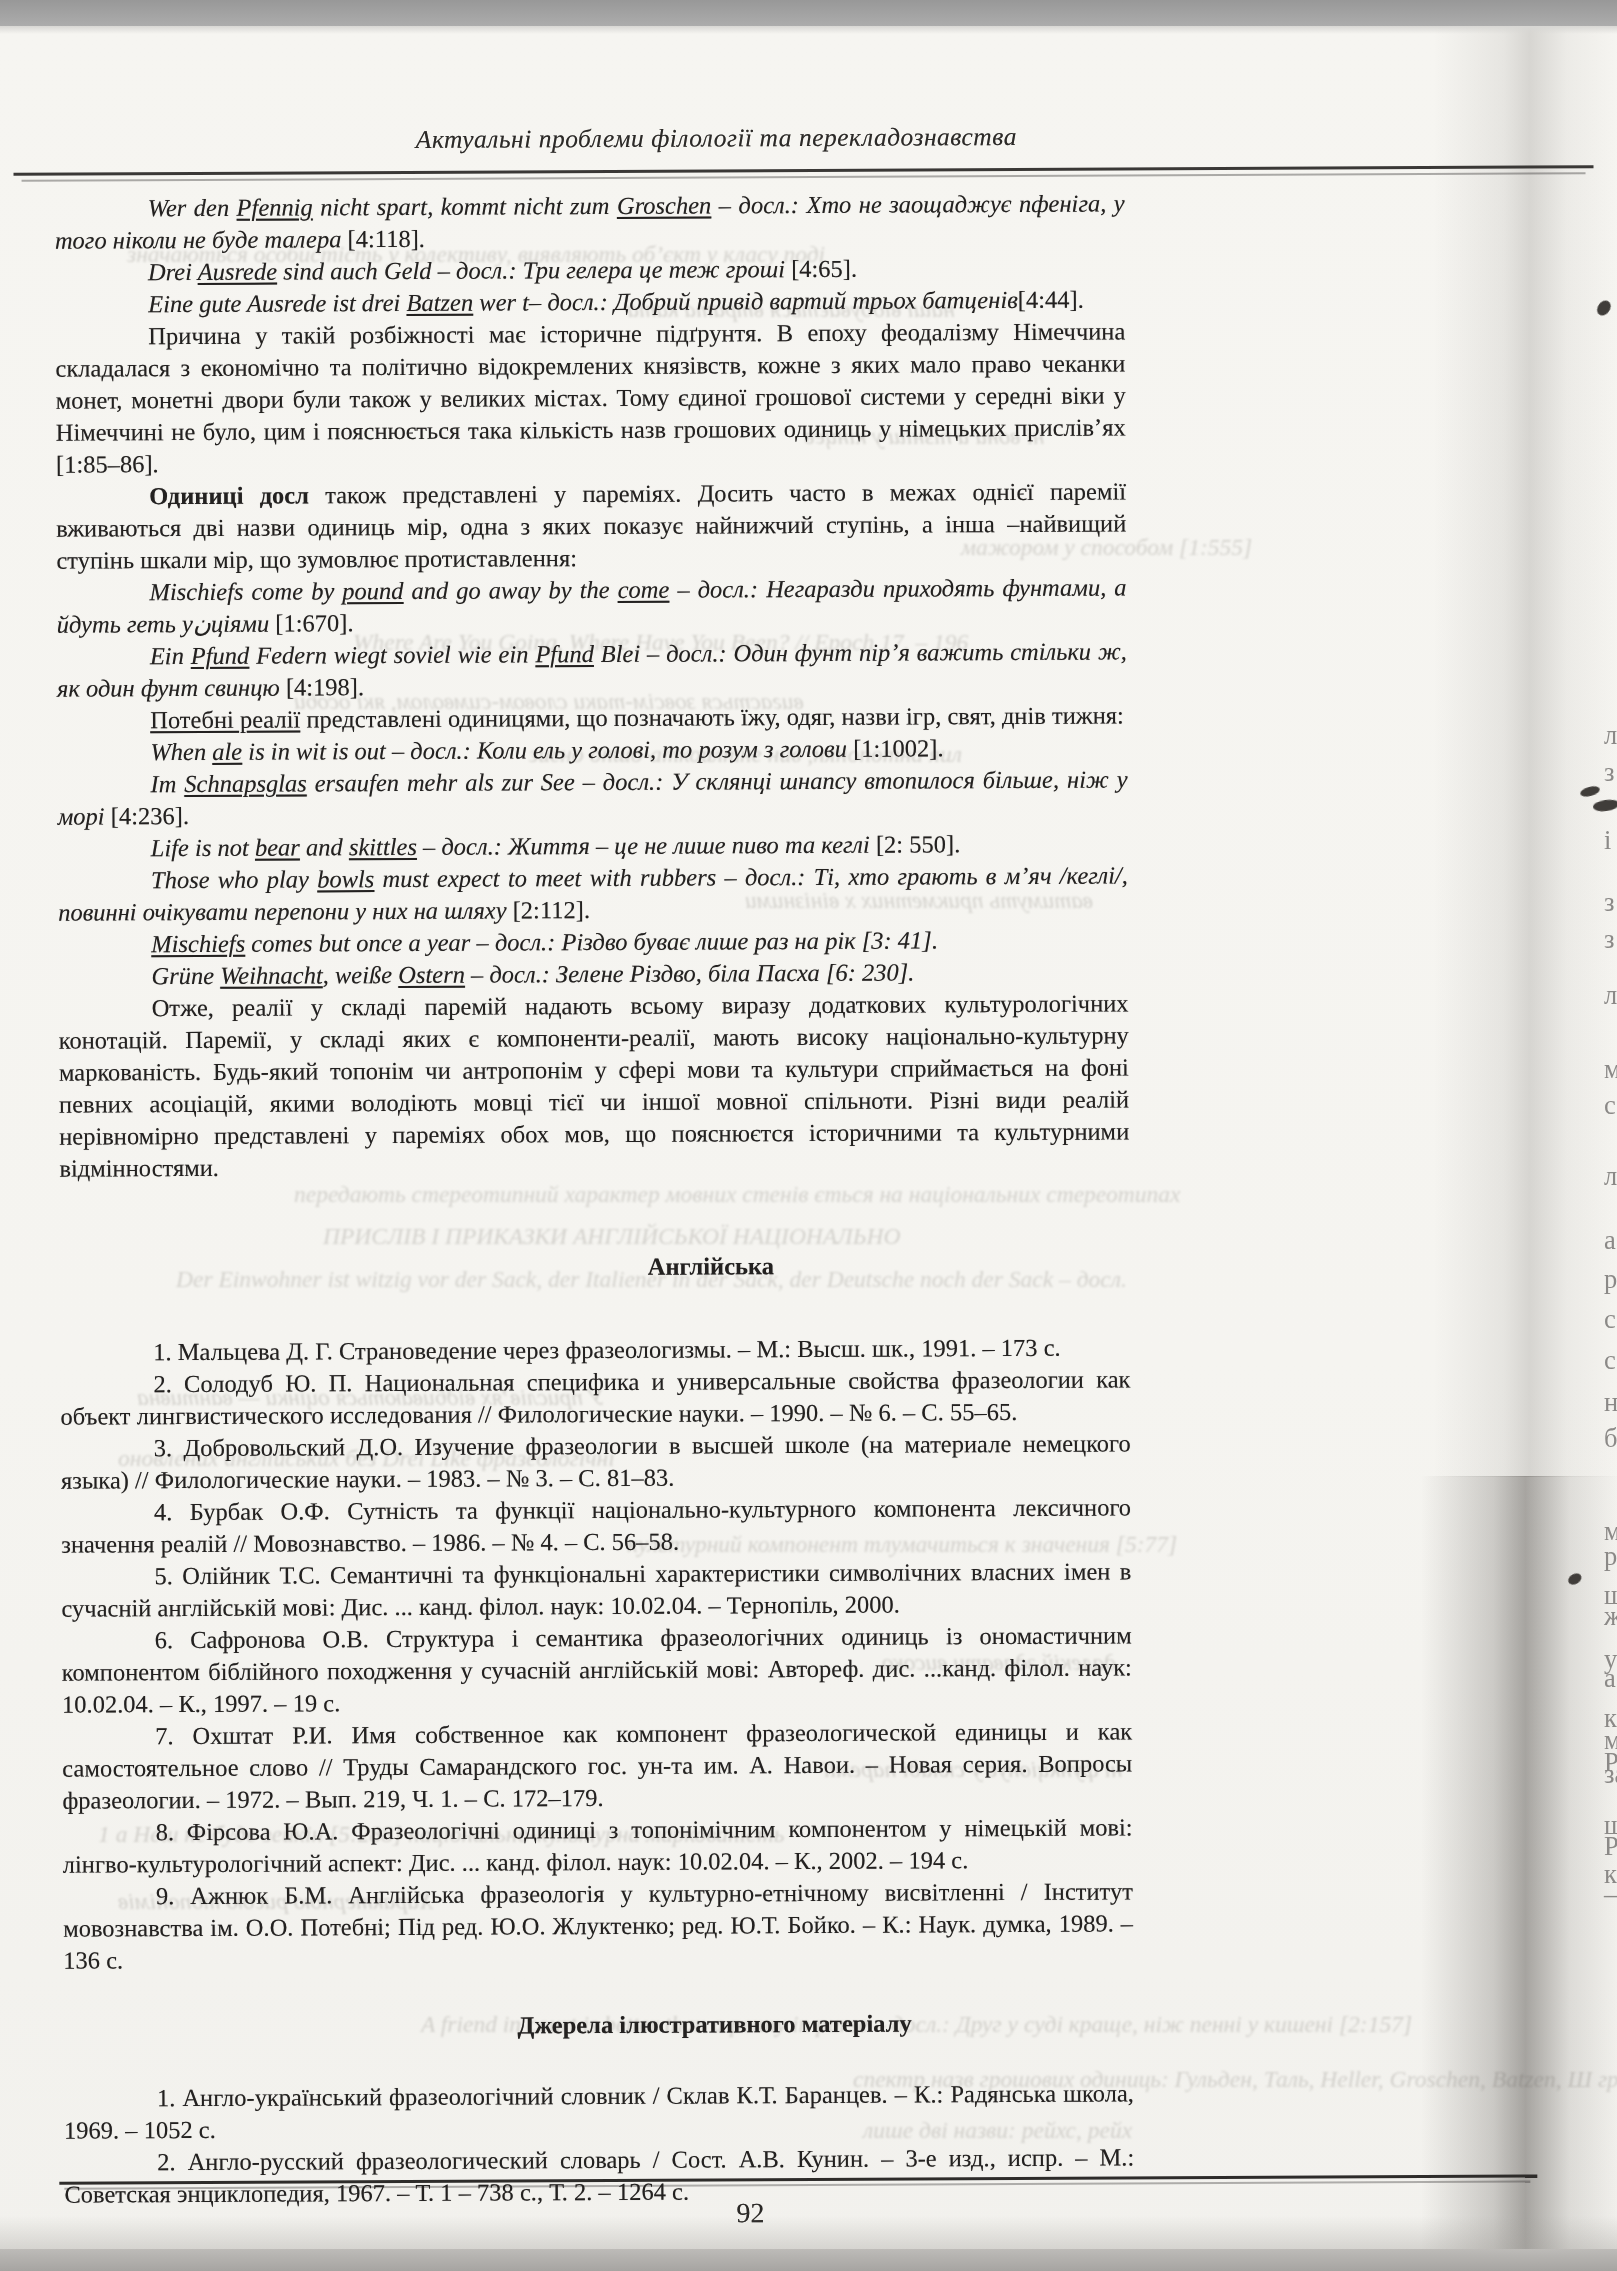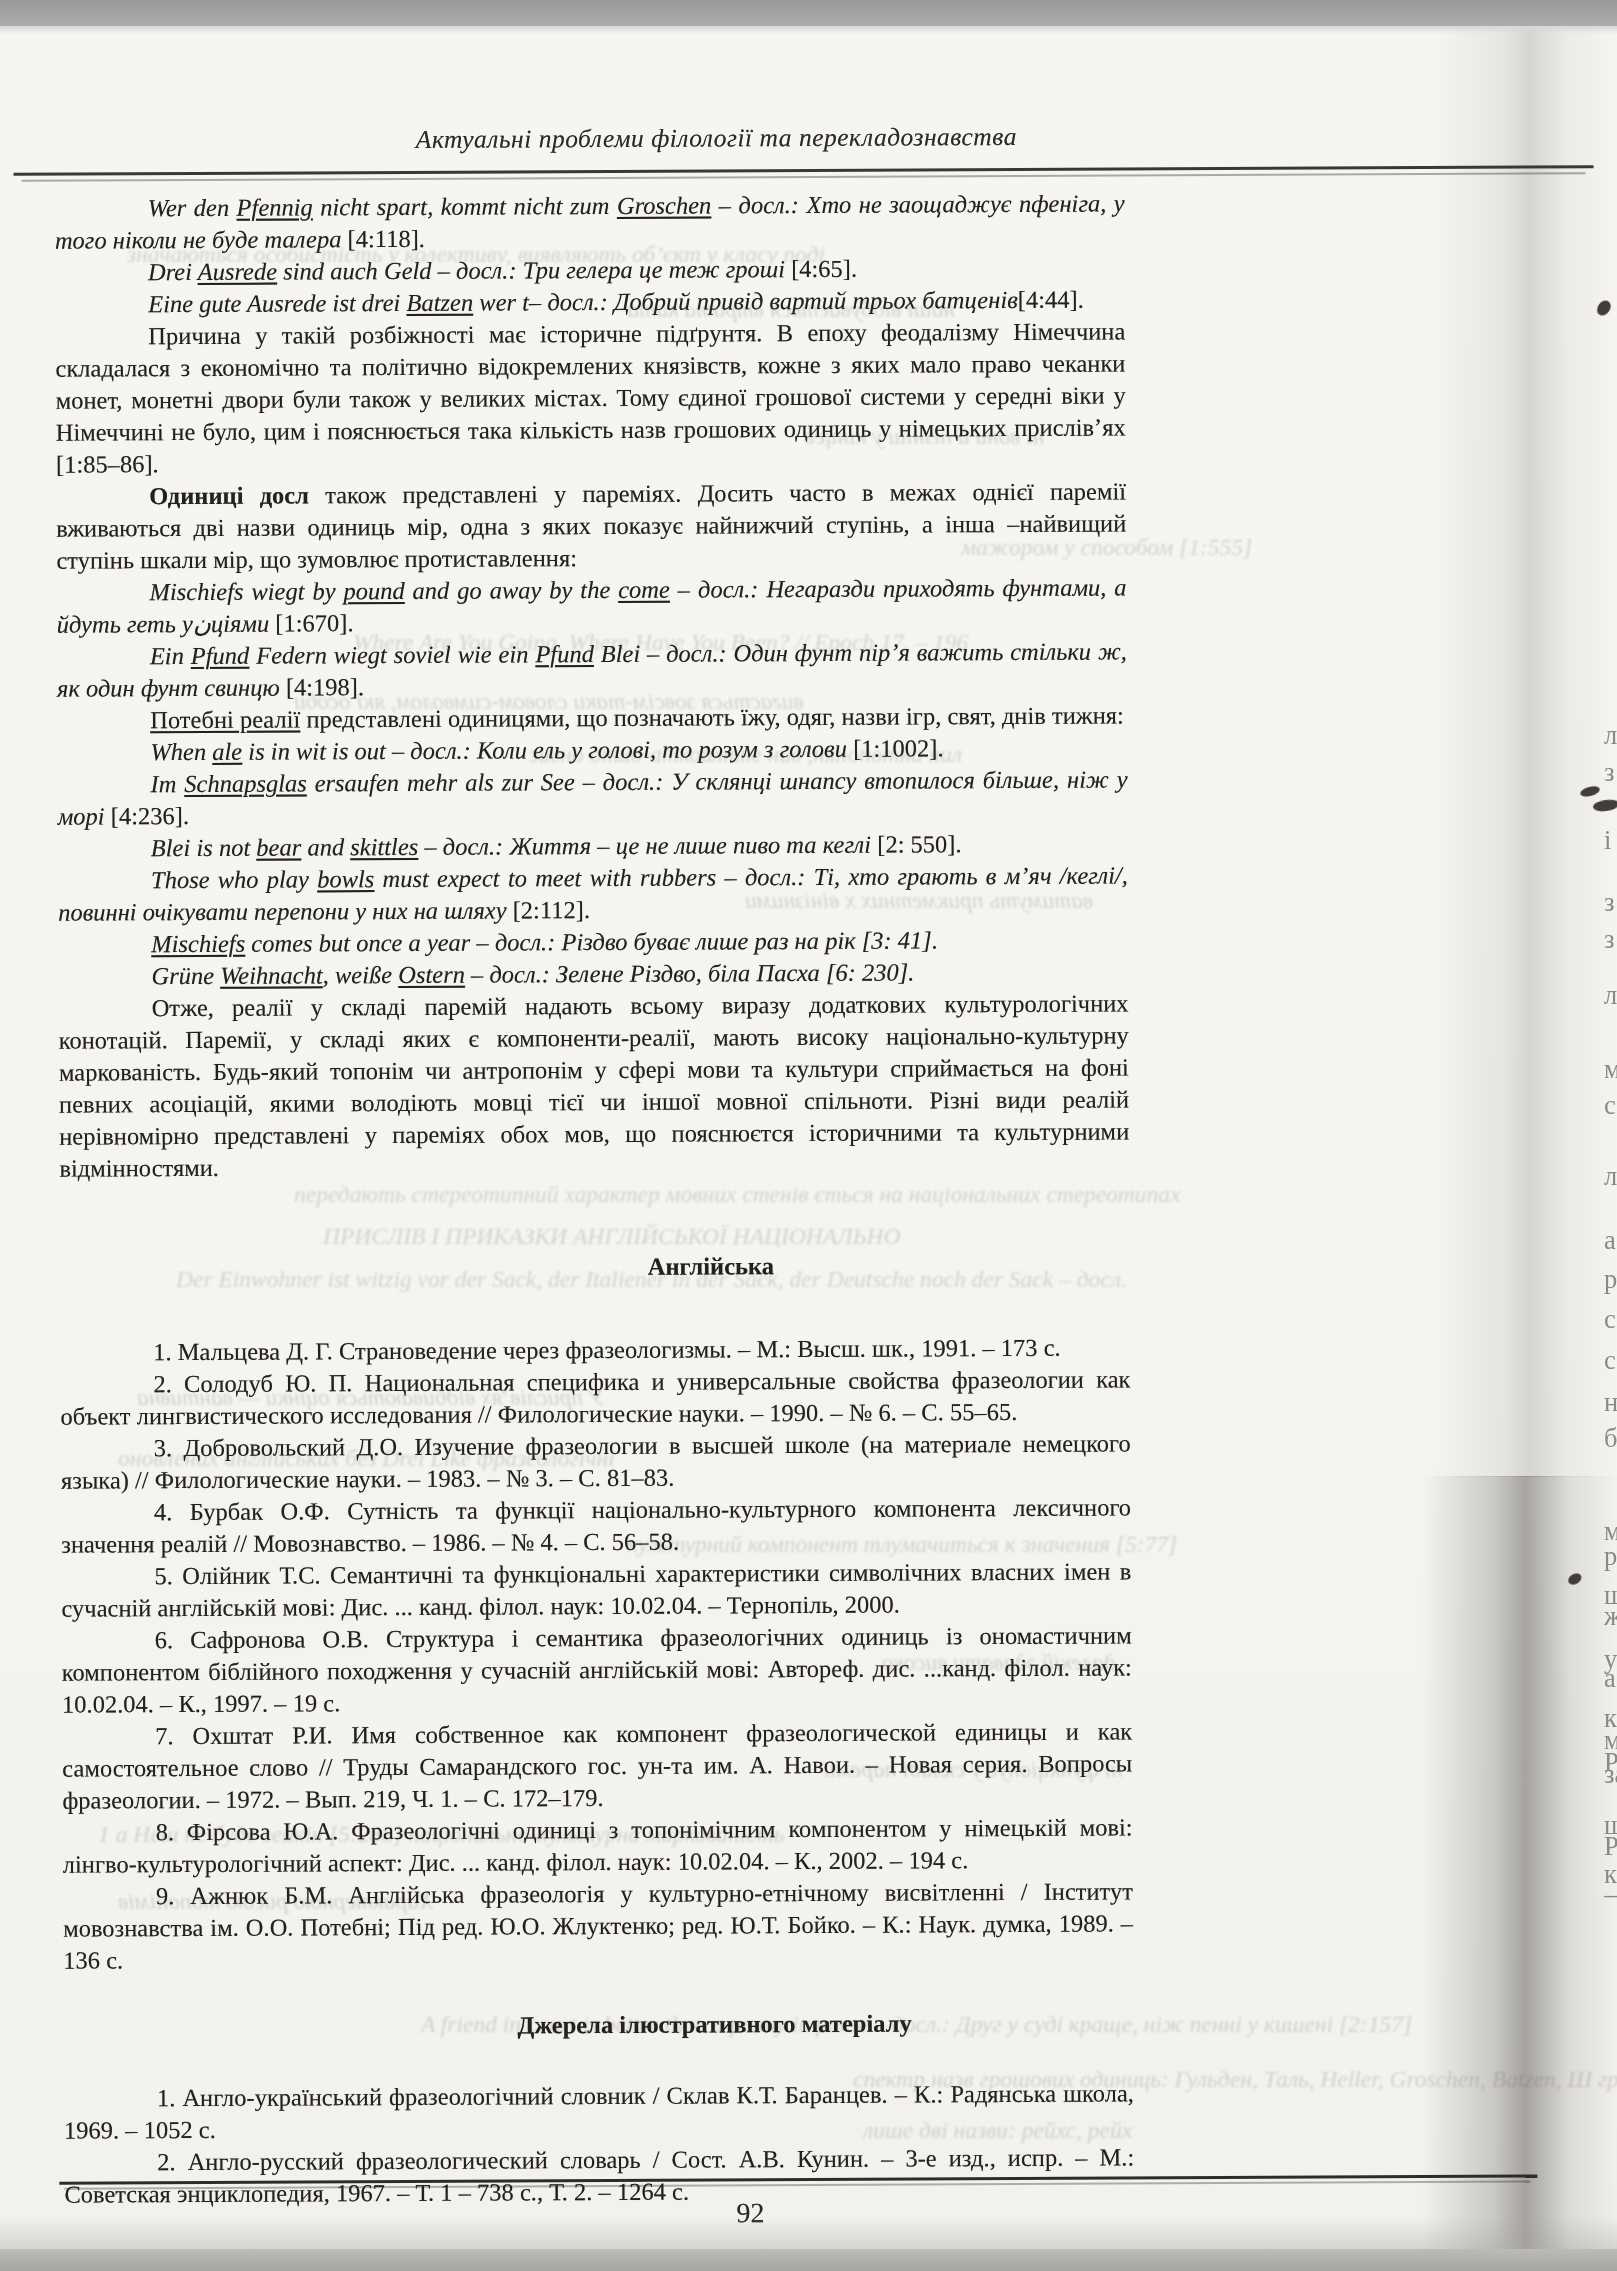--- a/index.html
+++ b/index.html
@@ -127,26 +127,26 @@
   <div class="running-title">Актуальні проблеми філології та перекладознавства</div>
   <div class="rule-top"></div>
   <div class="rule-top-echo"></div>
 
   <div id="content">
       <p class="blk blk-example"><span class="si">Wer den </span><span class="si su">Pfennig</span><span class="si"> nicht spart, kommt nicht zum </span><span class="si su">Groschen</span><span class="si"> – досл.: Хто не заощаджує пфеніга, у того ніколи не буде талера </span><span>[4:118].</span></p>
       <p class="blk blk-example"><span class="si">Drei </span><span class="si su">Ausrede</span><span class="si"> sind auch Geld – досл.: Три гелера це теж гроші </span><span>[4:65].</span></p>
       <p class="blk blk-example"><span class="si">Eine gute Ausrede ist drei </span><span class="si su">Batzen</span><span class="si"> wer t– досл.: Добрий привід вартий трьох батценів</span><span>[4:44].</span></p>
       <p class="blk blk-para"><span>Причина у такій розбіжності має історичне підґрунтя. В епоху феодалізму Німеччина складалася з економічно та політично відокремлених князівств, кожне з яких мало право чеканки монет, монетні двори були також у великих містах. Тому єдиної грошової системи у середні віки у Німеччині не було, цим і пояснюється така кількість назв грошових одиниць у німецьких прислів’ях [1:85–86].</span></p>
       <p class="blk blk-para"><span class="sb">Одиниці досл</span><span> також представлені у пареміях. Досить часто в межах однієї паремії вживаються дві назви одиниць мір, одна з яких показує найнижчий ступінь, а інша –найвищий ступінь шкали мір, що зумовлює протиставлення:</span></p>
-      <p class="blk blk-example"><span class="si">Mischiefs wiegt by </span><span class="si su">pound</span><span class="si"> and go away by the </span><span class="si su">come</span><span class="si"> – досл.: Негаразди приходять фунтами, а йдуть геть уنціями </span><span>[1:670].</span></p>
+      <p class="blk blk-example"><span class="si">Mischiefs come by </span><span class="si su">pound</span><span class="si"> and go away by the </span><span class="si su">come</span><span class="si"> – досл.: Негаразди приходять фунтами, а йдуть геть уنціями </span><span>[1:670].</span></p>
       <p class="blk blk-example"><span class="si">Ein </span><span class="si su">Pfund</span><span class="si"> Federn wiegt soviel wie ein </span><span class="si su">Pfund</span><span class="si"> Blei – досл.: Один фунт пір’я важить стільки ж, як один фунт свинцю </span><span>[4:198].</span></p>
       <p class="blk blk-para"><span class="su">Потебні реалії</span><span> представлені одиницями, що позначають їжу, одяг, назви ігр, свят, днів тижня:</span></p>
       <p class="blk blk-example"><span class="si">When </span><span class="si su">ale</span><span class="si"> is in wit is out – досл.:  Коли ель у голові, то розум з голови </span><span>[1:1002].</span></p>
       <p class="blk blk-example"><span class="si">Im </span><span class="si su">Schnapsglas</span><span class="si"> ersaufen mehr als zur See – досл.: У склянці шнапсу втопилося більше, ніж у морі </span><span>[4:236].</span></p>
-      <p class="blk blk-example"><span class="si">Blei is not </span><span class="si su">bear</span><span class="si"> and </span><span class="si su">skittles</span><span class="si"> –  досл.: Життя – це не лише пиво та кеглі </span><span>[2: 550].</span></p>
+      <p class="blk blk-example"><span class="si">Life is not </span><span class="si su">bear</span><span class="si"> and </span><span class="si su">skittles</span><span class="si"> –  досл.: Життя – це не лише пиво та кеглі </span><span>[2: 550].</span></p>
       <p class="blk blk-example"><span class="si">Those who play </span><span class="si su">bowls</span><span class="si"> must expect to meet with rubbers – досл.: Ті, хто грають в м’яч /кеглі/, повинні очікувати перепони у них на шляху </span><span>[2:112].</span></p>
       <p class="blk blk-example"><span class="si su">Mischiefs</span><span class="si"> comes but once a year – досл.: Різдво буває лише раз на рік [3: 41].</span></p>
       <p class="blk blk-example"><span class="si">Grüne </span><span class="si su">Weihnacht</span><span class="si">, weiße </span><span class="si su">Ostern</span><span class="si">  – досл.:  Зелене Різдво, біла Пасха [6: 230].</span></p>
       <p class="blk blk-para"><span>Отже, реалії у складі паремій надають всьому виразу додаткових культурологічних конотацій. Паремії, у складі яких є компоненти-реалії,  мають високу національно-культурну маркованість. Будь-який топонім чи антропонім у сфері мови та культури сприймається на фоні певних асоціацій, якими володіють мовці тієї чи іншої мовної спільноти. Різні види реалій нерівномірно представлені у пареміях обох мов, що пояснюєтся історичними та культурними відмінностями.</span></p>
       <p class="blk blk-heading h-lit"><span class="sb">Англійська</span></p>
       <p class="blk blk-ref"><span>1. Мальцева Д. Г. Страноведение через фразеологизмы. – М.: Высш. шк., 1991. – 173 с.</span></p>
       <p class="blk blk-ref"><span>2. Солодуб Ю. П. Национальная специфика и универсальные свойства фразеологии как объект лингвистического исследования // Филологические науки. – 1990. – № 6. – С. 55–65.</span></p>
       <p class="blk blk-ref"><span>3. Добровольский Д.О. Изучение фразеологии в высшей школе (на материале немецкого языка) // Филологические науки. – 1983. – № 3. – С. 81–83.</span></p>
       <p class="blk blk-ref"><span>4. Бурбак О.Ф. Сутність та функції національно-культурного компонента лексичного значення реалій // Мовознавство. – 1986. – № 4. – С. 56–58.</span></p>
       <p class="blk blk-ref"><span>5. Олійник Т.С. Семантичні та функціональні характеристики символічних власних імен в сучасній англійській мові: Дис. ... канд. філол. наук: 10.02.04. – Тернопіль, 2000.</span></p>

